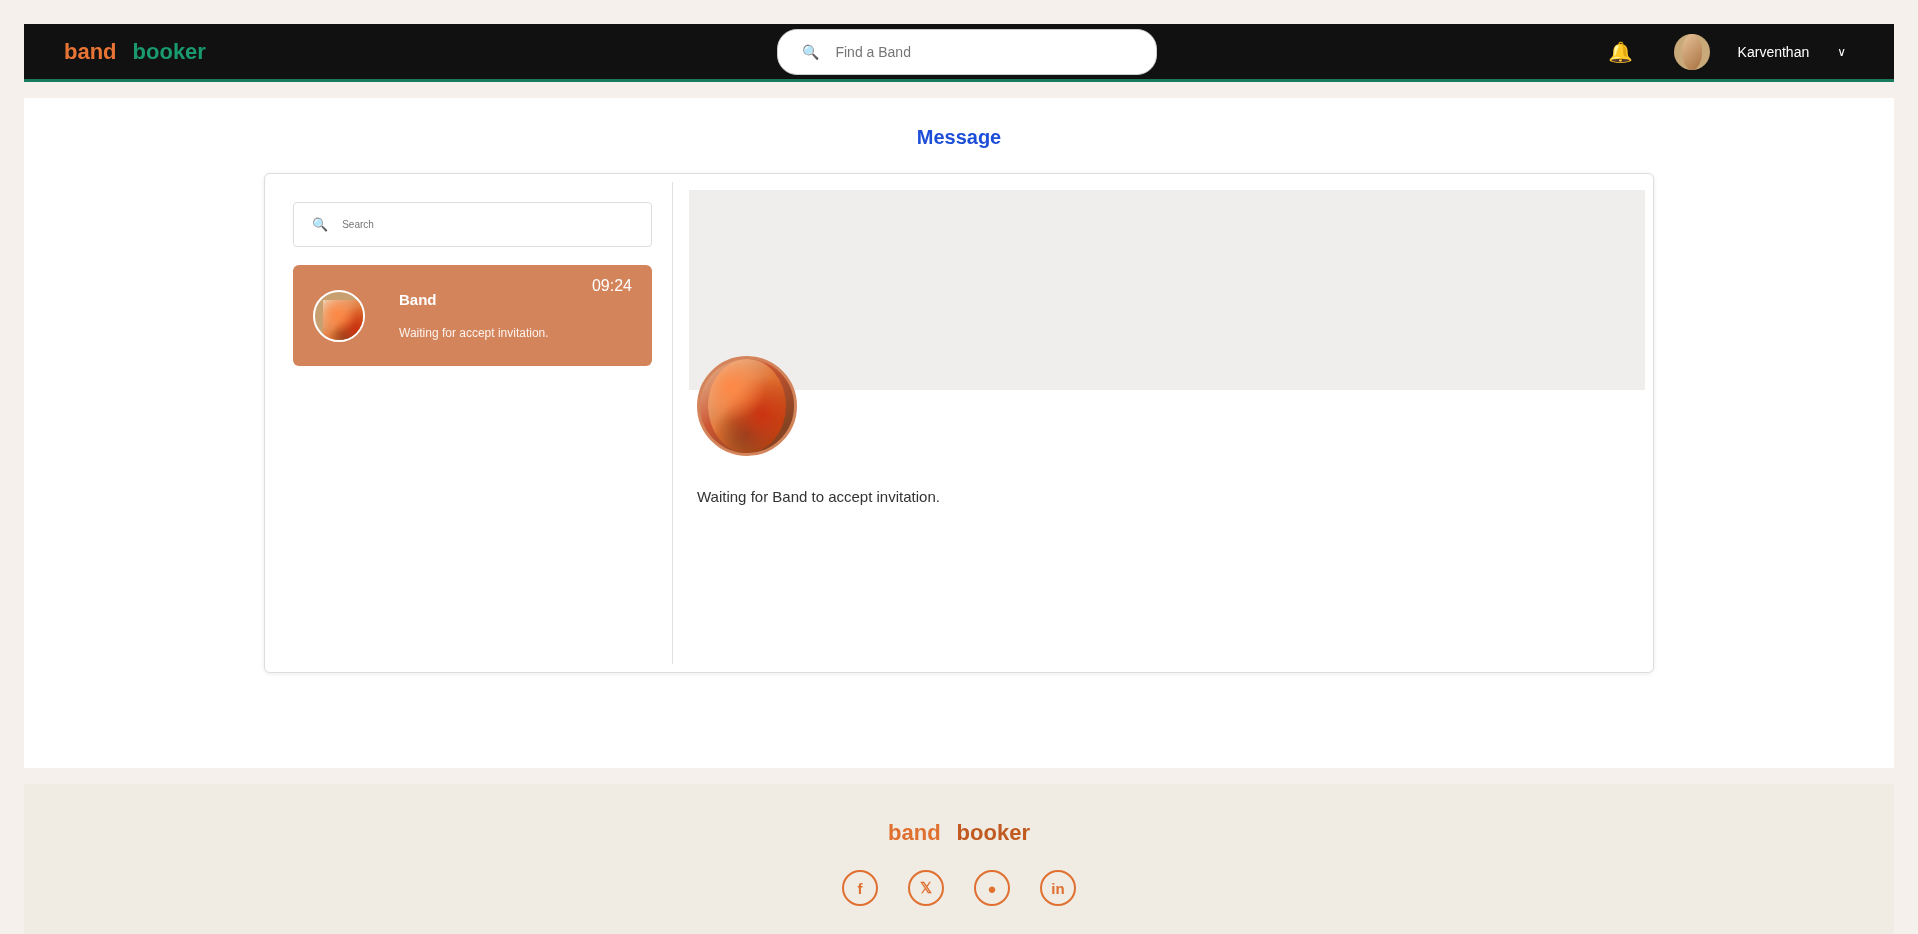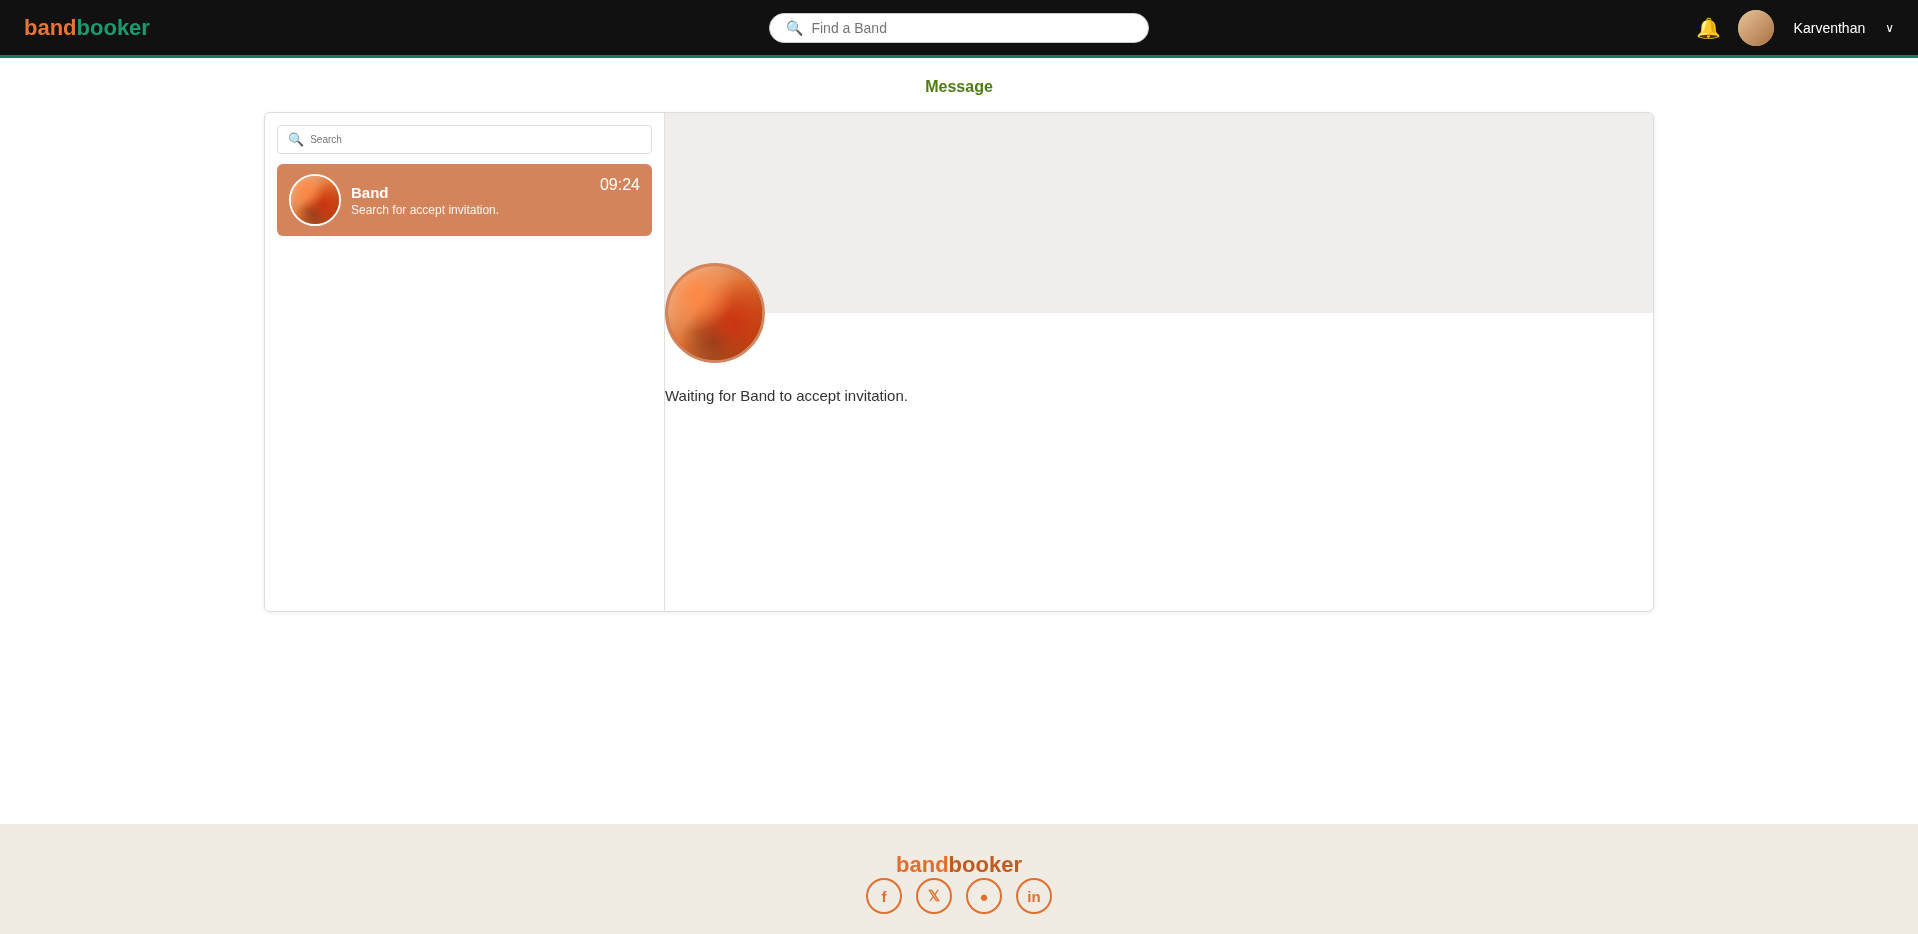--- a/index.html
+++ b/index.html
@@ -1,15 +1,15 @@
 <!DOCTYPE html>
 <html><head>
   <meta charset="utf-8">
   <style>
-    * { box-sizing: border-box; margin: 0; padding: 0; }
+    * { box-sizing: border-box; margin: 8px; padding: 0; }
     body { font-family: Arial, sans-serif; background: #f5f0eb; min-height: 934px; display: flex; flex-direction: column; }
 
     
     .header {
       background: #111;
       height: 58px;
       display: flex;
       align-items: center;
       padding: 0 24px;
       position: relative;
@@ -50,21 +50,21 @@
     .header-right {
       margin-left: auto;
       display: flex;
       align-items: center;
       gap: 16px;
     }
     .bell-icon { color: #fff; font-size: 20px; cursor: pointer; position: relative; }
     .user-area {
       display: flex;
       align-items: center;
-      gap: 20px;
+      gap: 12px;
       cursor: pointer;
     }
     .user-avatar {
       width: 36px;
       height: 36px;
       border-radius: 50%;
       background: #c8a97a;
       overflow: hidden;
       display: flex;
       align-items: center;
@@ -82,23 +82,23 @@
     
     .main-content {
       flex: 1;
       background: #fff;
       display: flex;
       flex-direction: column;
       align-items: center;
       padding: 20px 0 30px;
     }
     .page-title {
-      font-size: 16px;
+      font-size: 20px;
       font-weight: 600;
-      color: #4d7c0f;
+      color: #1d4ed8;
       margin-bottom: 16px;
       text-align: center;
     }
     .message-container {
       width: 1390px;
       max-width: 95%;
       border: 1px solid #ddd;
       border-radius: 6px;
       display: flex;
       min-height: 500px;
@@ -302,21 +302,21 @@
       <div class="search-box">
         <span class="search-box-icon">🔍</span>
         <input type="text" placeholder="Search" style="">
       </div>
       <div class="conversation-item">
         <div class="conv-avatar">
           <div class="avatar-art"></div>
         </div>
         <div class="conv-info">
           <span class="conv-name">Band</span>
-          <span class="conv-status">Search for accept invitation.</span>
+          <span class="conv-status">Waiting for accept invitation.</span>
         </div>
         <span class="conv-time">09:24</span>
       </div>
     </div>
 
     <div class="right-panel">
       <div class="right-top-bg"></div>
       <div class="right-content">
         <div class="band-avatar-large">
           <div class="band-avatar-large-inner avatar-art"></div>

